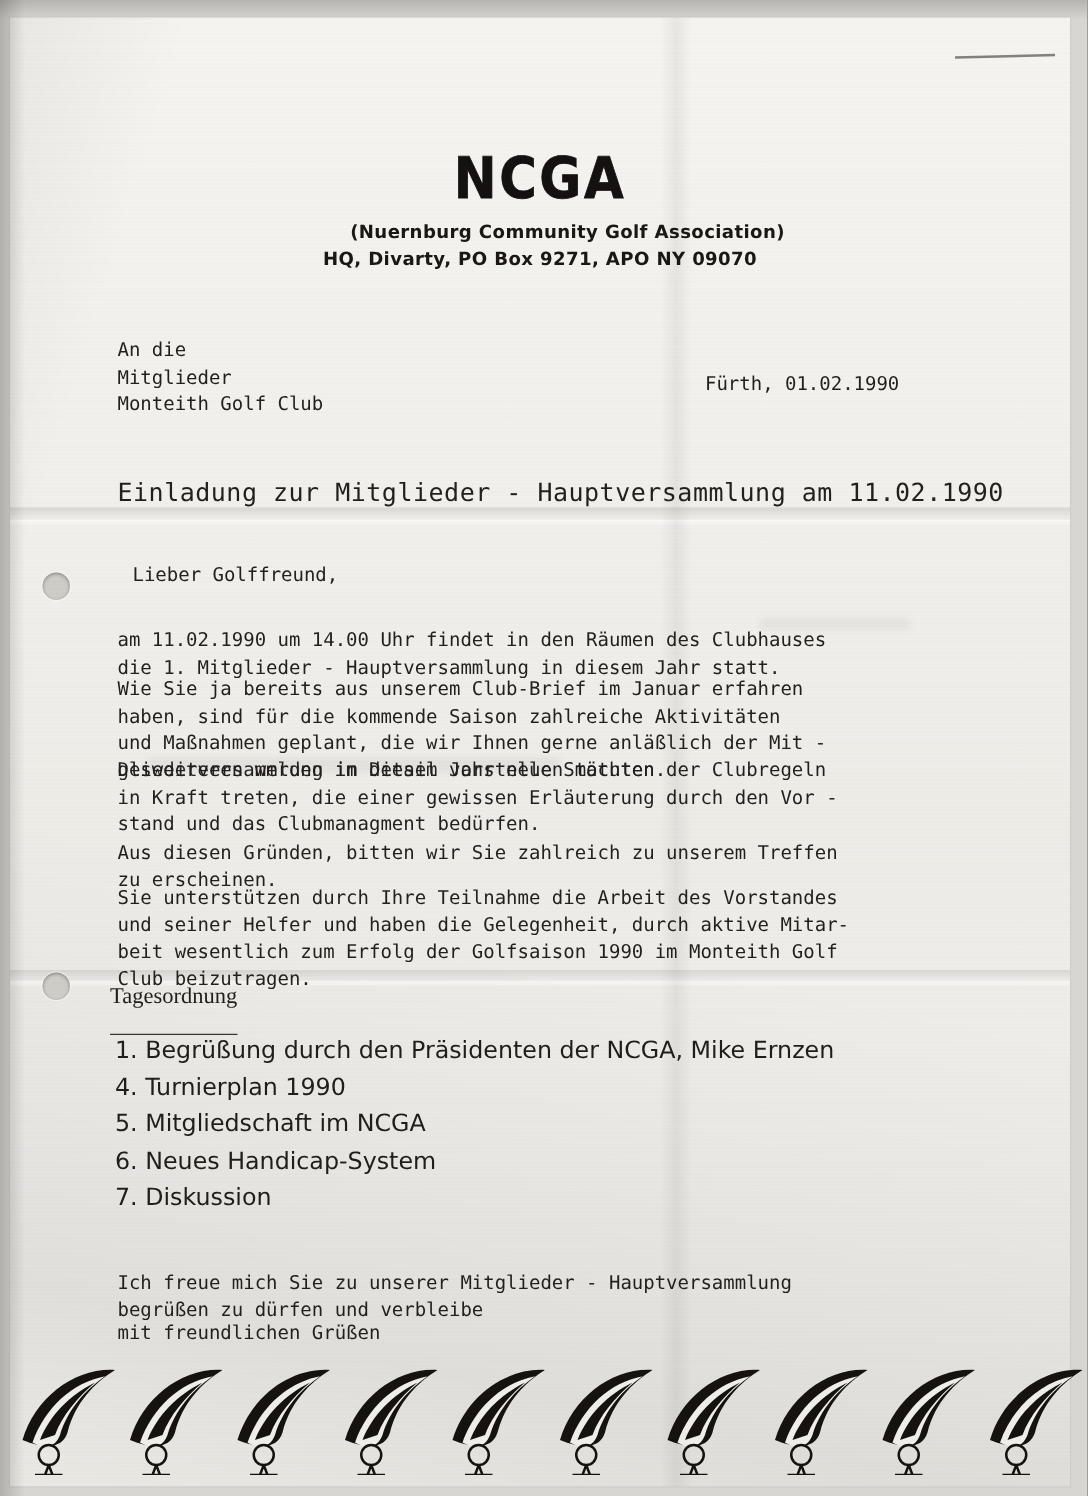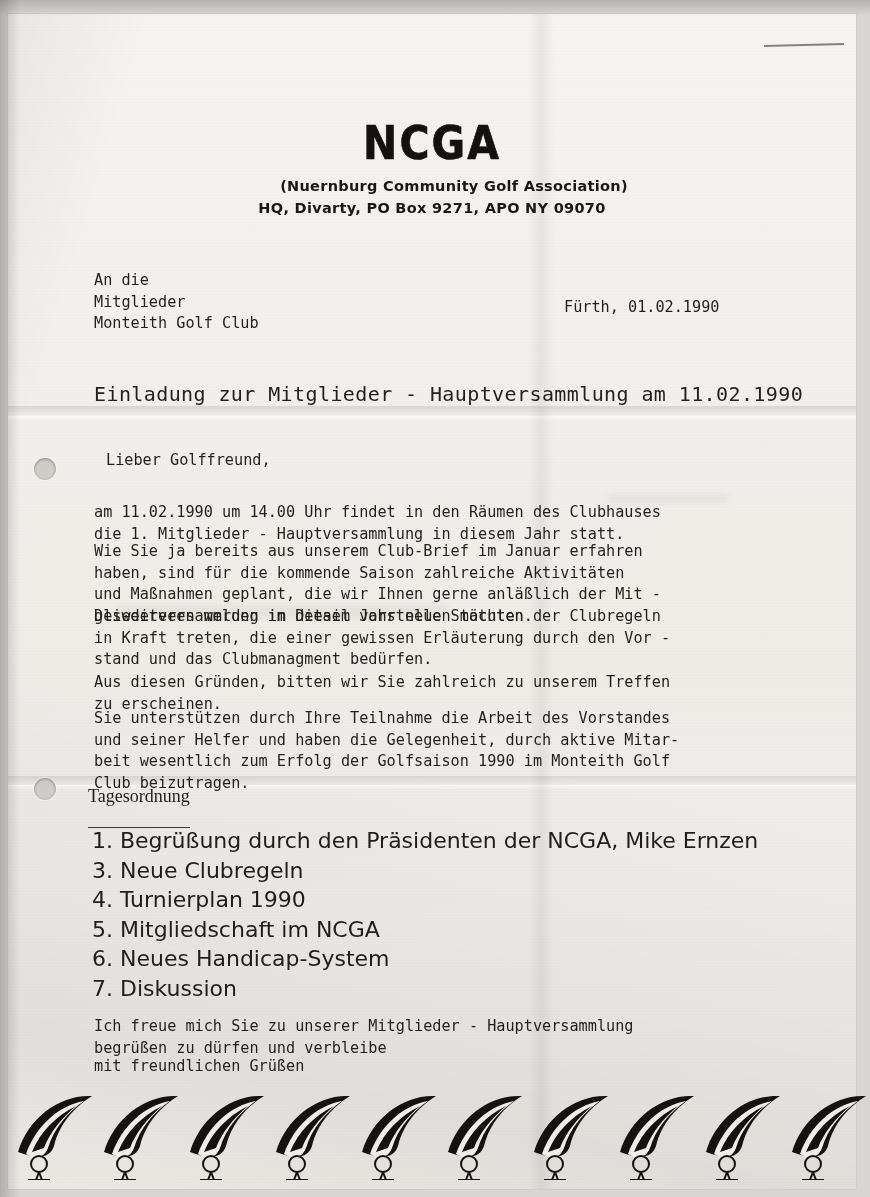--- a/index.html
+++ b/index.html
@@ -134,21 +134,21 @@
     font-family: Liberation Serif, serif;
     font-size: 18px;
     color: #201d1a;
     border-bottom: 1.5px solid #3a3734;
     padding-bottom: 20px;
   }
   .agenda {
     position: absolute;
     left: 84px; top: 812px;
     font-family: "DejaVu Sans", sans-serif;
-    font-size: 22px;
+    font-size: 19px;
     line-height: 29.5px;
     color: #201d1a;
   }
   .agenda div { white-space: pre; }
 
   .closing1 { left: 86px; top: 1002px; }
   .closing2 { left: 86px; top: 1042px; }
 
   
   .clubs {
@@ -226,21 +226,20 @@
       <div class="block para p4">Aus diesen Gründen, bitten wir Sie zahlreich zu unserem Treffen
 zu erscheinen.</div>
       <div class="block para p5">Sie unterstützen durch Ihre Teilnahme die Arbeit des Vorstandes
 und seiner Helfer und haben die Gelegenheit, durch aktive Mitar-
 beit wesentlich zum Erfolg der Golfsaison 1990 im Monteith Golf
 Club beizutragen.</div>
 
       <div class="agenda-title">Tagesordnung</div>
       <div class="agenda">
         <div>1. Begrüßung durch den Präsidenten der NCGA, Mike Ernzen</div>
-        <div>3. Neue Clubregeln</div>
         <div>4. Turnierplan 1990</div>
         <div>5. Mitgliedschaft im NCGA</div>
         <div>6. Neues Handicap-System</div>
         <div>7. Diskussion</div>
       </div>
 
       <div class="block closing1">Ich freue mich Sie zu unserer Mitglieder - Hauptversammlung
 begrüßen zu dürfen und verbleibe</div>
       <div class="block closing2">mit freundlichen Grüßen</div>
 

